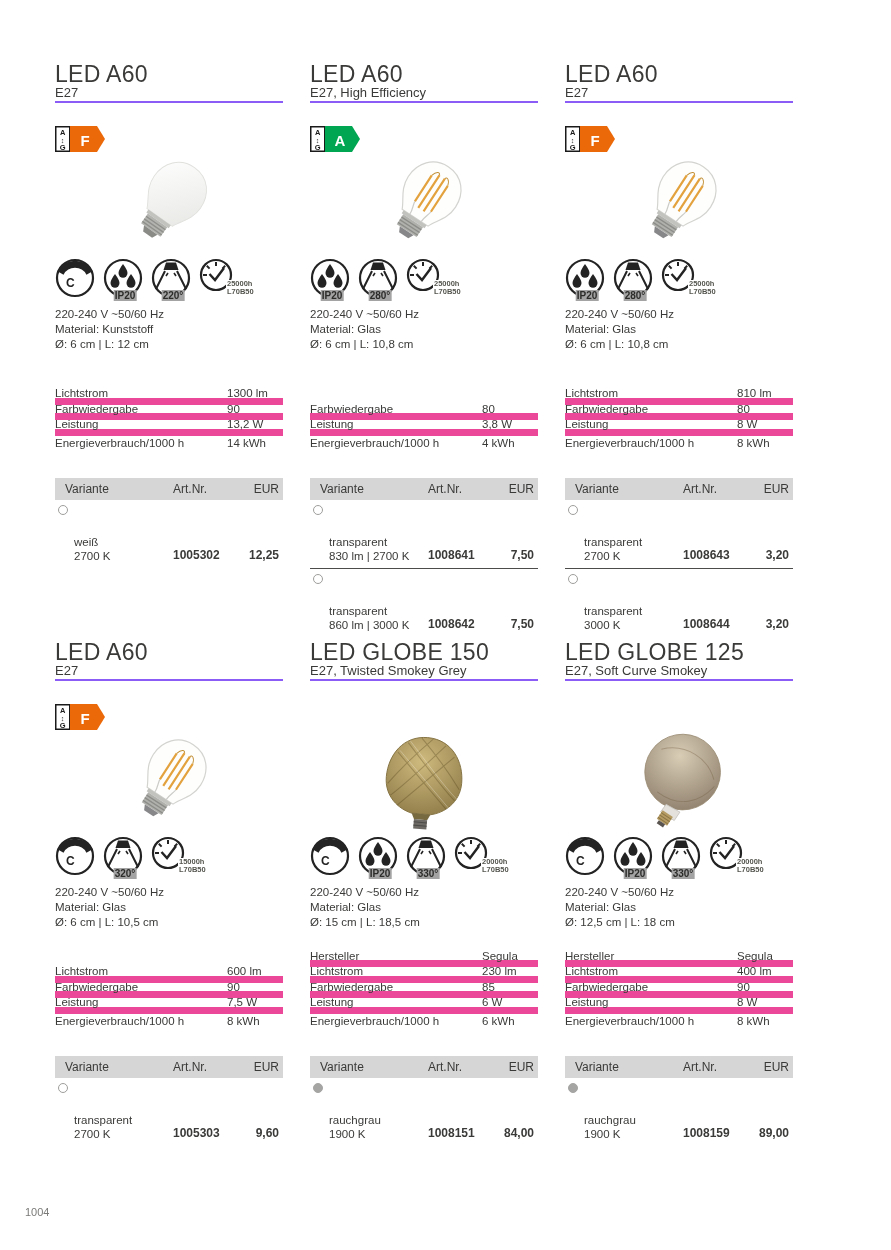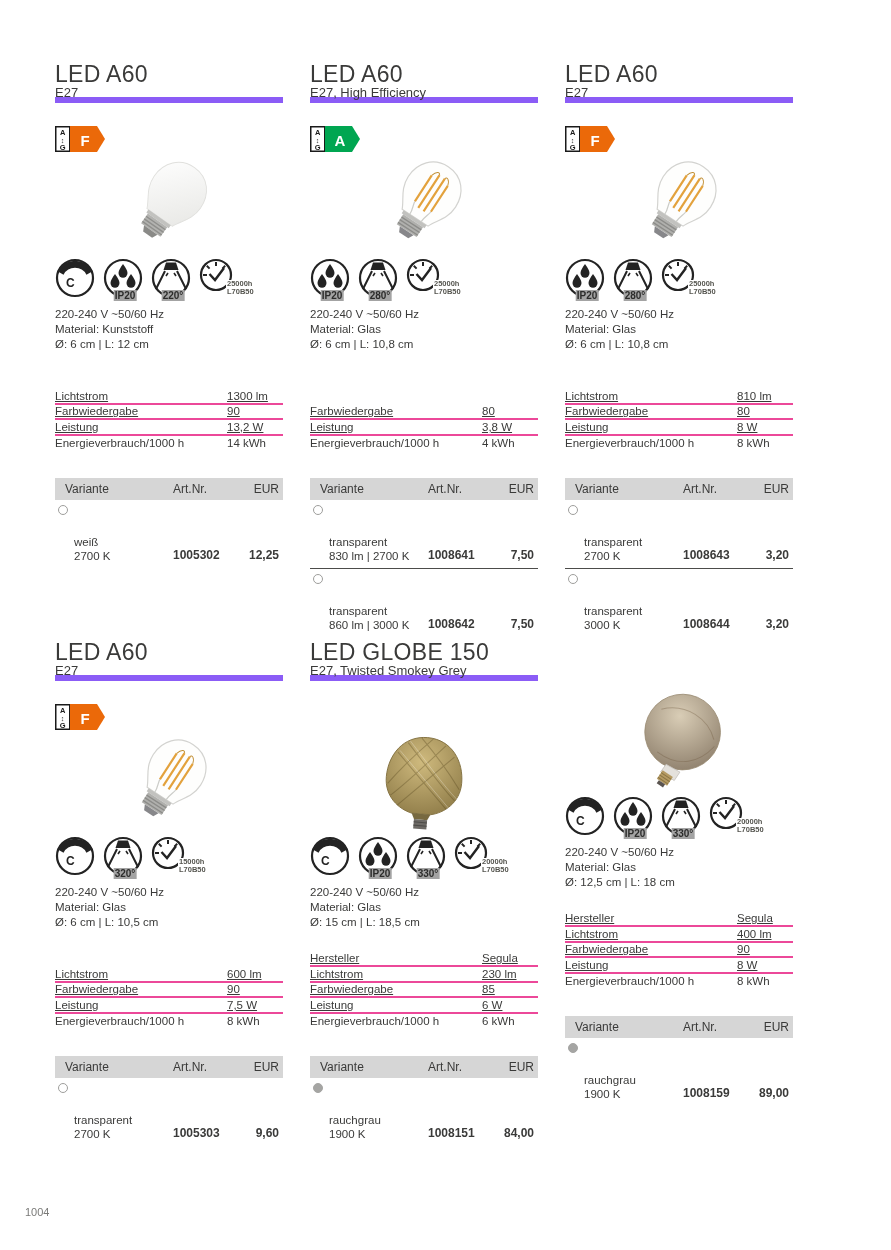--- a/index.html
+++ b/index.html
@@ -8,42 +8,42 @@
     width:891px; height:1250px; background:#ffffff; position:relative;
     font-family:"Liberation Sans", sans-serif; color:#3a3a39;
     -webkit-font-smoothing:antialiased;
   }
   .grid {
     position:absolute; left:55px; top:63px;
     display:grid; grid-template-columns:repeat(3,228px);
     column-gap:27px; row-gap:78px;
   }
   .card { width:228px; height:500px; position:relative; }
-  .p-header { height:40px; border-bottom:6px solid #8b5cf6; }
+  .p-header { height:40px; border-bottom:2px solid #8b5cf6; }
   .p-title { margin:0; font-size:23px; font-weight:400; line-height:1.0; letter-spacing:.3px; }
   .p-subtitle { font-size:13px; margin-top:0; line-height:1; }
   .p-energy { height:26px; margin-top:23px; }
   .p-image { height:100px; margin-top:2px; display:flex; justify-content:center; align-items:flex-end; }
   svg.bulb { overflow:visible; }
   .p-icons { height:44px; margin-top:4px; display:flex; align-items:flex-start; }
   .icon { position:relative; width:44px; height:44px; margin-right:4px; flex:none; }
   .icon svg { display:block; }
   .icon-label {
     position:absolute; left:50%; transform:translateX(-50%); bottom:1px;
     font-size:10px; font-weight:bold; background:#a3a3a3; padding:0 1px; white-space:nowrap; color:#2c2c2b;
   }
   .icon.lifetime { width:56px; }
   .life-text {
     position:absolute; left:27px; top:22px; background:#fff; padding:0 1px;
     font-size:7.5px; line-height:8px; font-weight:bold; color:#55554f; white-space:nowrap;
   }
   .p-specs { margin-top:5px; height:48px; font-size:11.5px; line-height:15px; }
   .p-details { height:96px; display:flex; flex-direction:column; justify-content:flex-end; }
   .d-row { display:flex; align-items:center; height:15.5px; font-size:11.5px; }
-  .d-row:not(:last-child) { border-bottom:2px solid #ec4899;text-decoration:underline; }
+  .d-row:not(:last-child) { border-bottom:7px solid #ec4899; }
   .d-label { width:172px; flex:none; }
   .d-value { flex:1; }
   .p-variants { margin-top:27px; }
   .v-head {
     height:22px; background:#d6d6d6; display:grid; grid-template-columns:118px 62px 48px;
     align-items:center; font-size:12px; font-weight:normal;
   }
   .v-head .c1 { padding-left:10px; }
   .v-head .c3 { text-align:right; padding-right:4px; }
   .v-row { display:grid; grid-template-columns:118px 62px 48px; padding:4px 0 5px; }
@@ -574,20 +574,24 @@
             <span class="swatch filled"></span>
           <span class="v-lines"><span>rauchgrau</span><br><span>1900 K</span></span>
           </span>
         <span class="v-artnr">1008151</span>
         <span class="v-eur">84,00</span>
       </div>
     </div>
   </section>
 
   <section class="card">
+    <header class="p-header">
+      <h2 class="p-title">LED GLOBE 125</h2>
+      <div class="p-subtitle">E27, Soft Curve Smokey</div>
+    </header>
     <div class="p-energy"></div>
     <div class="p-image">
       <svg class="bulb" width="170" height="104" viewBox="0 0 140 110">
           <use href="#bulb-globe" transform="rotate(12 70 55)"></use>
         </svg>
     </div>
     <div class="p-icons">
       <span class="icon">
         <svg width="40" height="40" viewBox="0 0 40 40">
             <circle cx="20" cy="20" r="18" fill="none" stroke="#232323" stroke-width="2.2"></circle>

